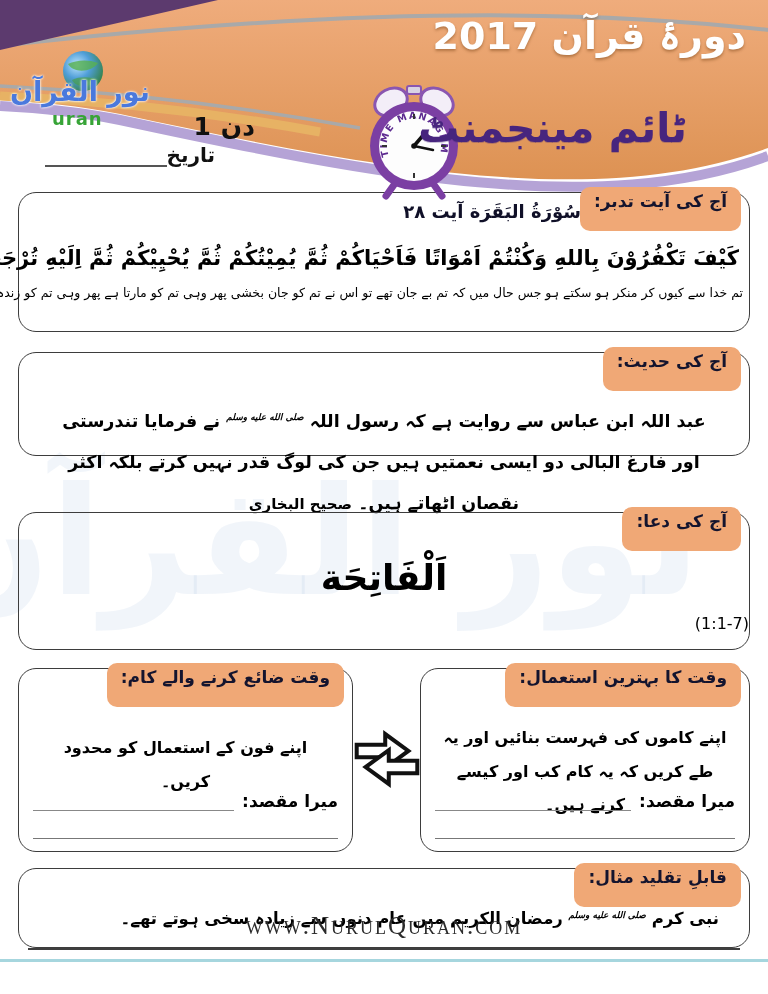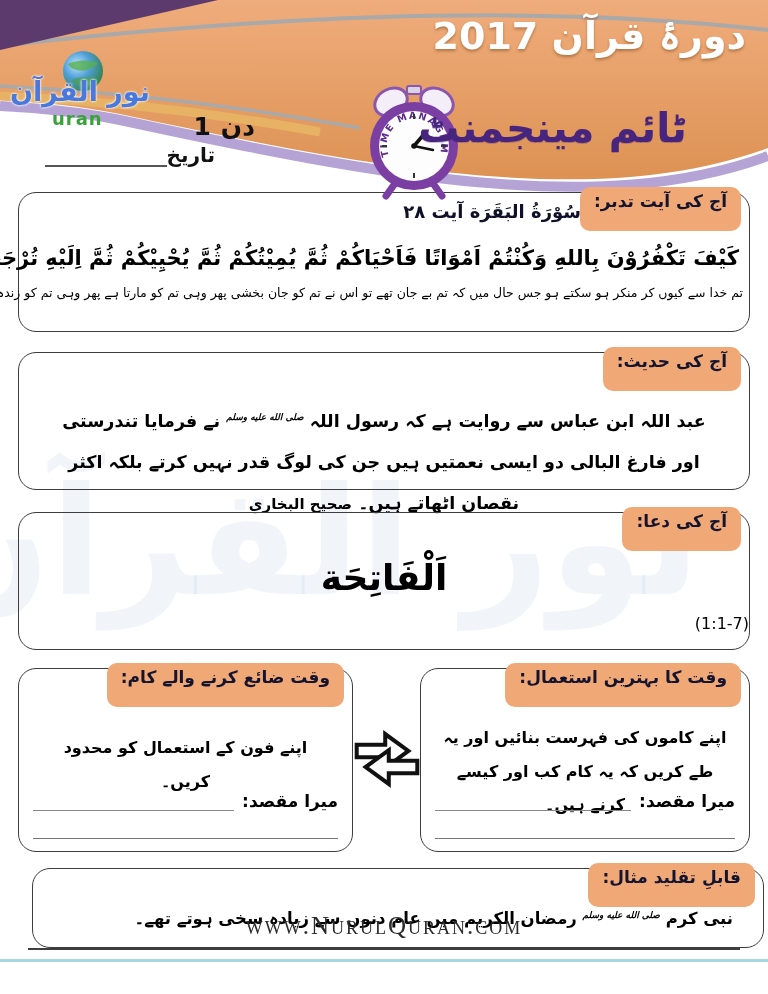--- a/index.html
+++ b/index.html
@@ -207,21 +207,21 @@
 
 <div class="watermark">نور القرآن</div>
 
 <div class="box" style="left:18px;top:192px;width:732px;height:140px;">
   <div class="tag">آج کی آیت تدبر:</div>
   <div class="ref-inline">سُوْرَةُ البَقَرَة آیت ۲۸</div>
   <p class="ayah-arabic">كَيْفَ تَكْفُرُوْنَ بِاللهِ وَكُنْتُمْ اَمْوَاتًا فَاَحْيَاكُمْ ثُمَّ يُمِيْتُكُمْ ثُمَّ يُحْيِيْكُمْ ثُمَّ اِلَيْهِ تُرْجَعُوْنَ</p>
   <p class="ayah-trans">تم خدا سے کیوں کر منکر ہو سکتے ہو جس حال میں کہ تم بے جان تھے تو اس نے تم کو جان بخشی پھر وہی تم کو مارتا ہے پھر وہی تم کو زندہ کرے گا پھر تم اسی کی طرف لوٹ کر جاؤ گے</p>
 </div>
 
-<div class="box" style="left:18px;top:352px;width:732px;height:138px;">
+<div class="box" style="left:18px;top:352px;width:732px;height:104px;">
   <div class="tag">آج کی حدیث:</div>
   <p class="hadith-text">
     <span>عبد اللہ ابن عباس سے روایت ہے کہ رسول اللہ</span>
     <span class="saw">صلى الله عليه وسلم</span>
     <span>نے فرمایا تندرستی اور فارغ البالی دو ایسی نعمتیں ہیں جن کی لوگ قدر نہیں کرتے بلکہ اکثر نقصان اٹھاتے ہیں۔</span>
     <span class="hadith-src">صحیح البخاري</span>
   </p>
 </div>
 
 <div class="box" style="left:18px;top:512px;width:732px;height:138px;">
@@ -248,21 +248,21 @@
 <div class="box" style="left:18px;top:668px;width:335px;height:184px;">
   <div class="tag">وقت ضائع کرنے والے کام:</div>
   <p class="small-box-text" style="padding-top:62px;">اپنے فون کے استعمال کو محدود کریں۔</p>
   <div class="goal-row">
     <span>میرا مقصد:</span>
     <span class="fill-line"></span>
   </div>
   <div class="bottom-line"></div>
 </div>
 
-<div class="box" style="left:18px;top:868px;width:732px;height:80px;margin-left:14px;">
+<div class="box" style="left:18px;top:868px;width:732px;height:80px;">
   <div class="tag">قابلِ تقلید مثال:</div>
   <p class="example-text">
     <span>نبی کرم</span>
     <span class="saw">صلى الله عليه وسلم</span>
     <span>رمضان الکریم میں عام دنوں سے زیادہ سخی ہوتے تھے۔</span>
   </p>
 </div>
 
 <div class="footer-line-dark"></div>
 <div class="footer-line-blue"></div>

